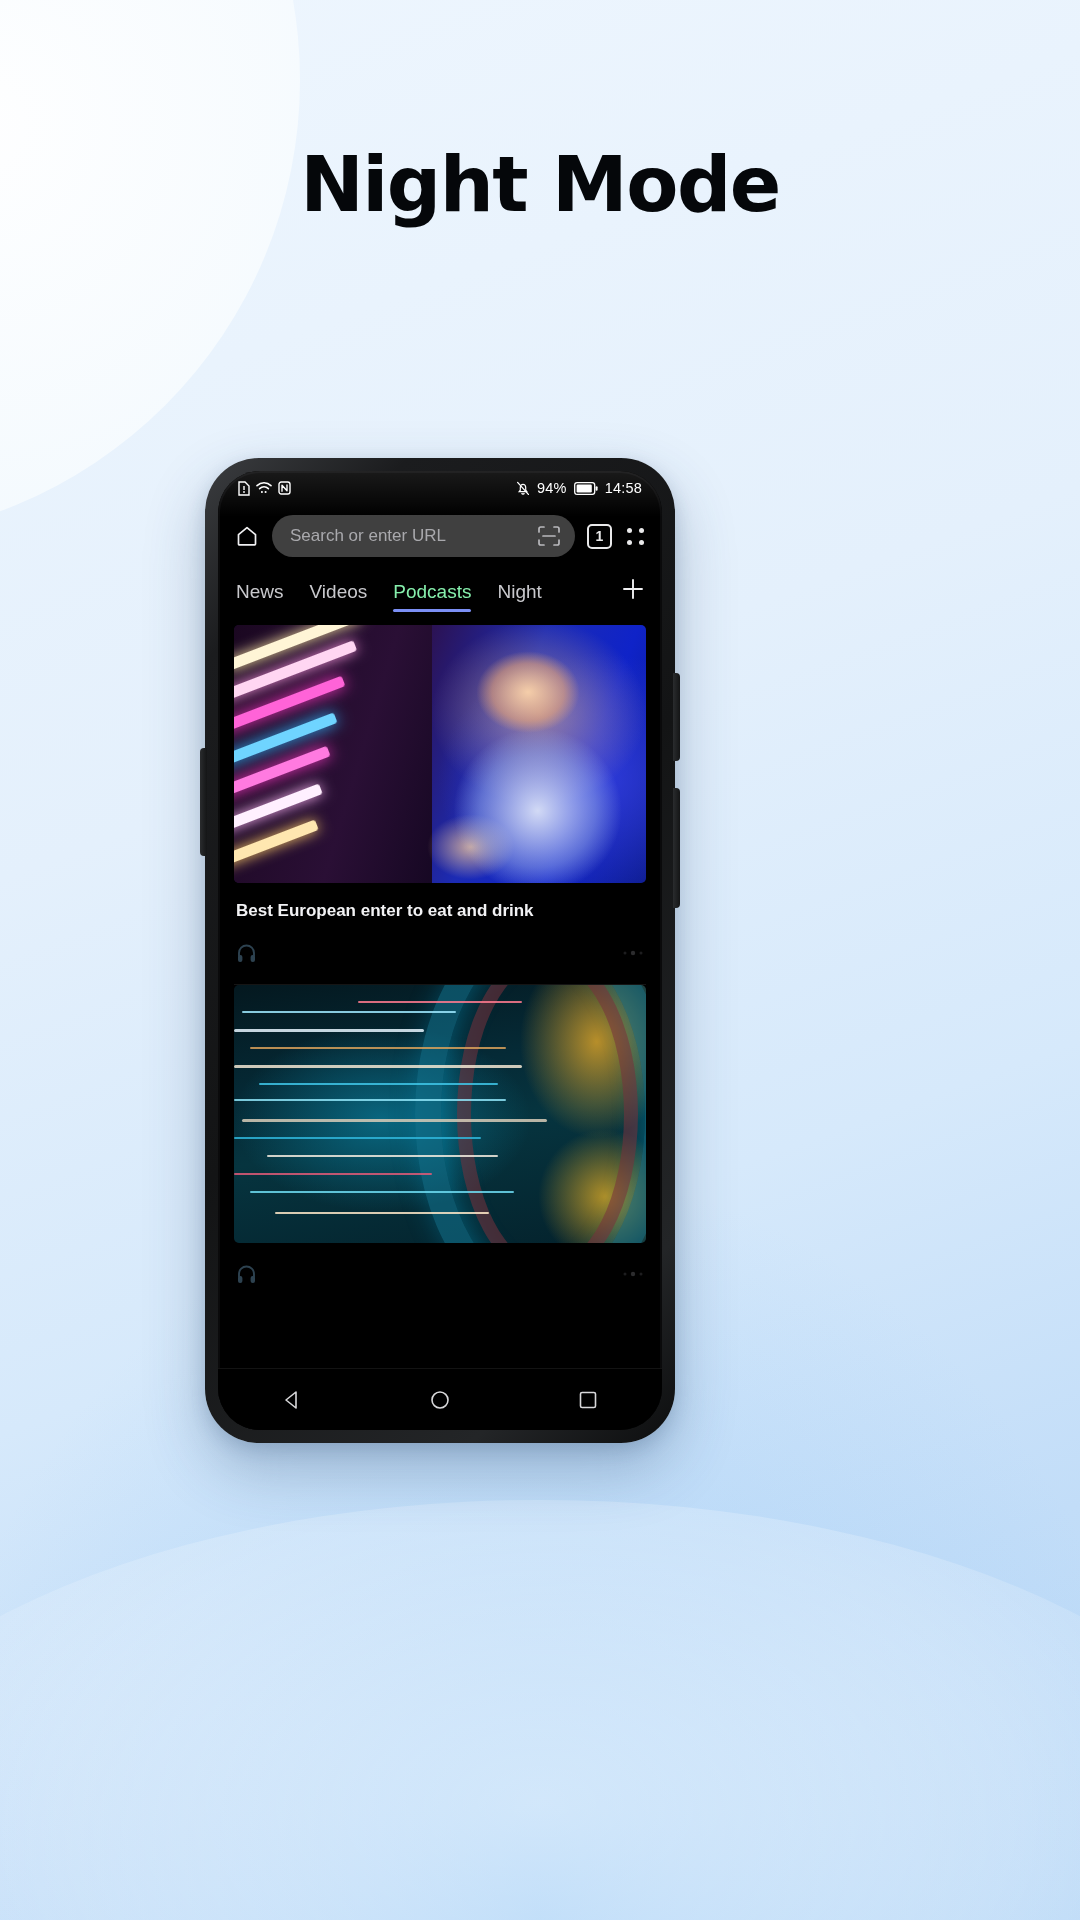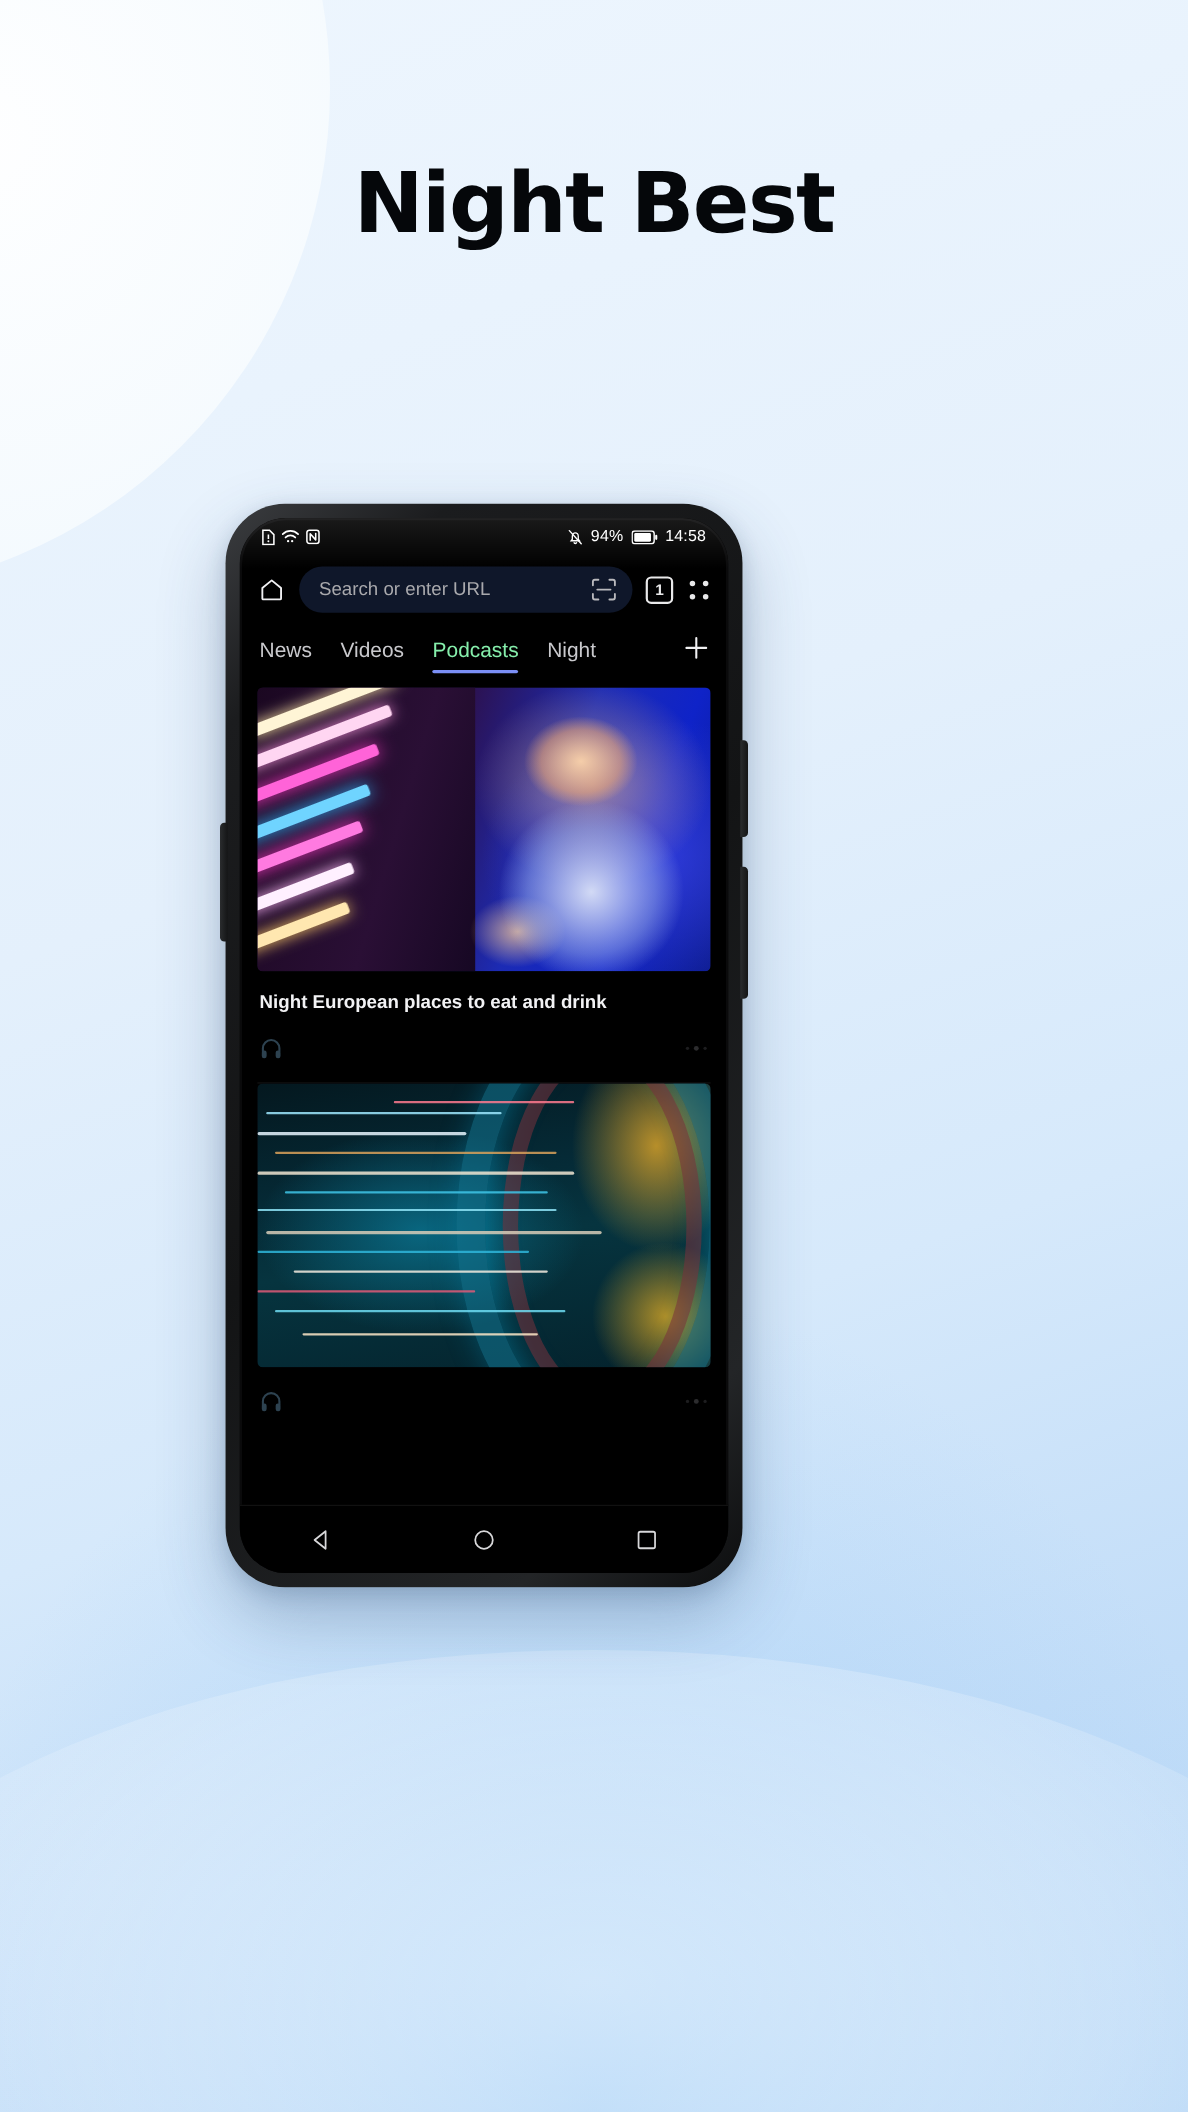--- a/index.html
+++ b/index.html
@@ -94,21 +94,21 @@
   
   .toolbar {
     height: 62px;
     display: flex; align-items: center;
     gap: 12px;
     padding: 0 16px;
   }
   .urlbar {
     flex: 1;
     height: 42px;
-    background: #0f172a;
+    background: #404040;
     border-radius: 21px;
     display: flex; align-items: center;
     padding: 0 14px 0 18px;
     gap: 10px;
   }
   .urlbar-text {
     flex: 1;
     color: #a9a9ad;
     font-size: 17px;
     white-space: nowrap; overflow: hidden;
@@ -237,21 +237,21 @@
   }
   .nav-ico { width: 22px; height: 22px; }
 </style>
 </head>
 <body>
 
 <div class="bg-blob-left"></div>
 <div class="bg-blob-bottom"></div>
 <div class="bg-vignette"></div>
 
-<div class="headline">Night Best</div>
+<div class="headline">Night Mode</div>
 
 <div class="phone">
   <div class="btn-side btn-left-vol"></div>
   <div class="btn-side btn-right-up"></div>
   <div class="btn-side btn-right-dn"></div>
 
   <div class="phone-inner">
     <div class="phone-gloss"></div>
 
     <div class="statusbar">
@@ -344,21 +344,21 @@
               <div class="nbar" style="left:-10%;top:16%;width:74%;background:#ffd6f2;box-shadow:0 0 14px #ff9ae0;"></div>
               <div class="nbar" style="left:-12%;top:29%;width:70%;background:#ff63d8;box-shadow:0 0 16px #ff3dc8;"></div>
               <div class="nbar" style="left:-14%;top:43%;width:68%;background:#6fd4ff;box-shadow:0 0 16px #35b7ff;"></div>
               <div class="nbar" style="left:-16%;top:56%;width:66%;background:#ff7ae0;box-shadow:0 0 16px #ff3dc8;"></div>
               <div class="nbar" style="left:-18%;top:70%;width:64%;background:#fff0ff;box-shadow:0 0 14px #ffb8f5;"></div>
               <div class="nbar" style="left:-20%;top:84%;width:64%;background:#ffe7b0;box-shadow:0 0 14px #ffcf6a;"></div>
             </div>
             <div class="neon-woman"></div>
           </div>
         </div>
-        <div class="card-title">Night European places to eat and drink</div>
+        <div class="card-title">Best European enter to eat and drink</div>
         <div class="card-meta">
           <span class="ico">
             <svg width="21" height="21" viewBox="0 0 21 21">
                 <path d="M3 13V10a7.5 7.5 0 0 1 15 0v3" fill="none" stroke="#2d4250" stroke-width="1.9" stroke-linecap="round"></path>
                 <rect x="2" y="12" width="4.4" height="7" rx="2" fill="#2d4250"></rect>
                 <rect x="14.6" y="12" width="4.4" height="7" rx="2" fill="#2d4250"></rect>
               </svg>
           </span>
           <span class="ico">
             <svg width="22" height="6" viewBox="0 0 22 6">

